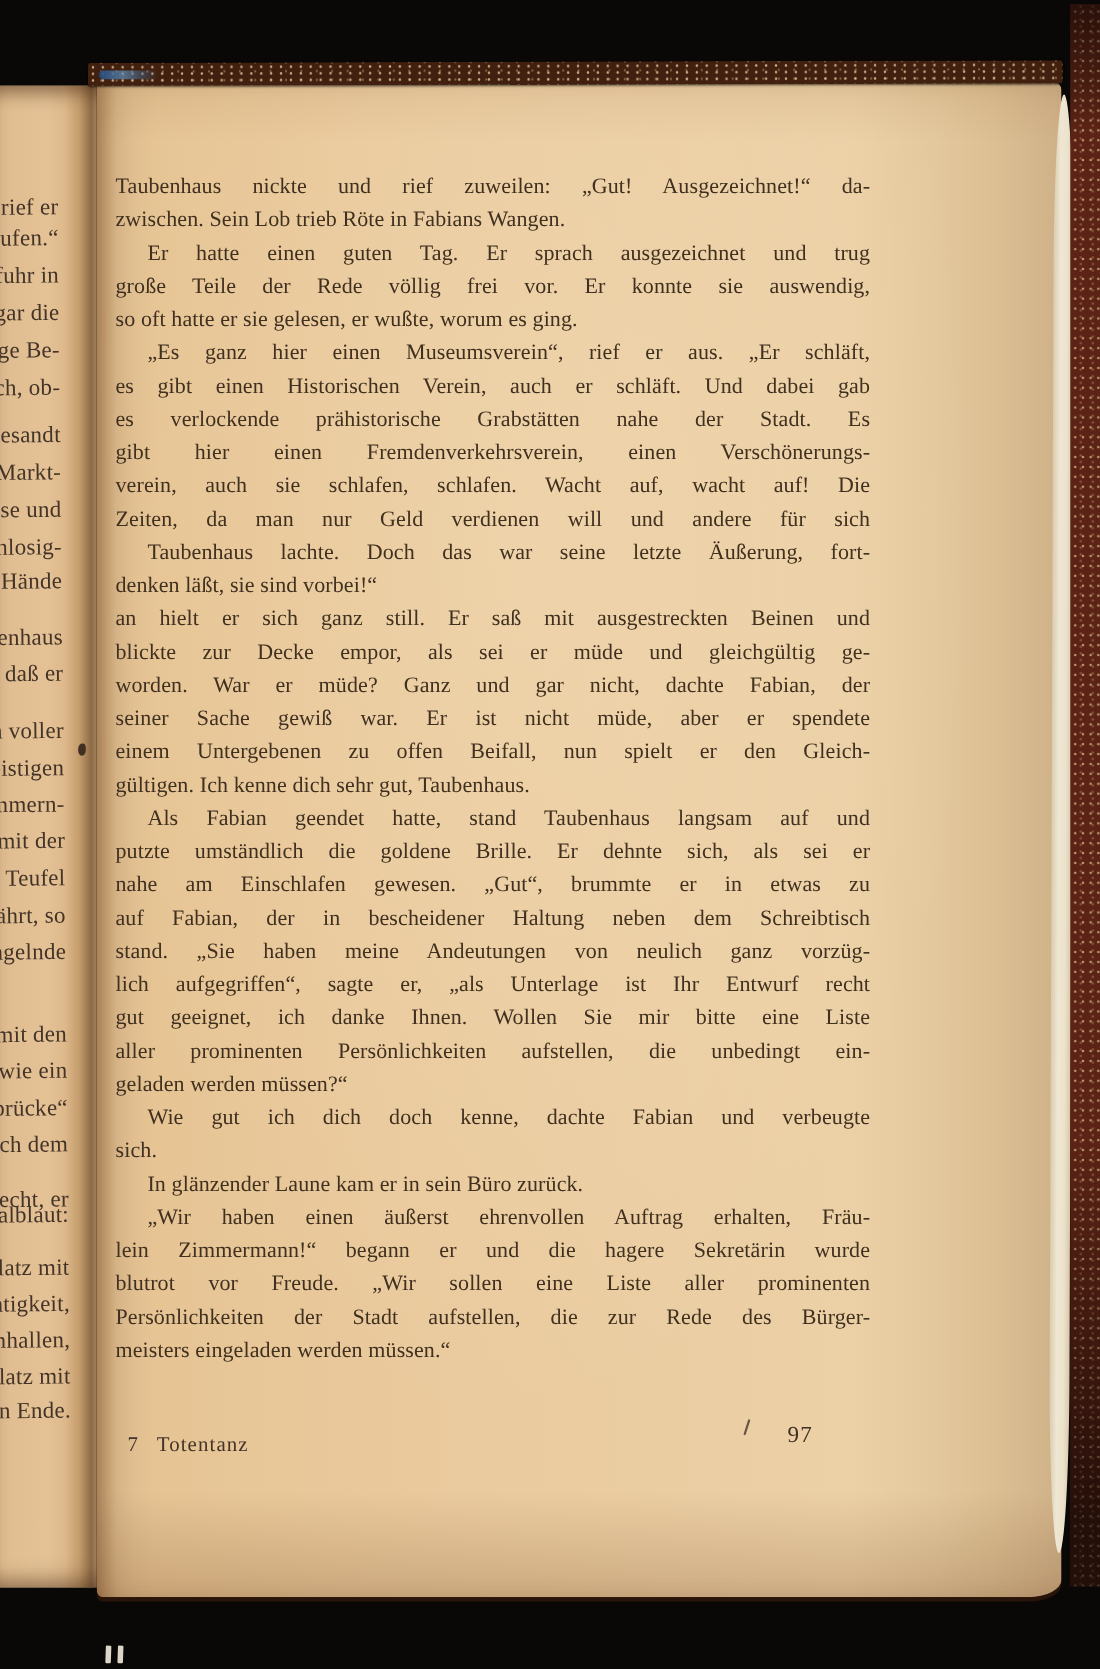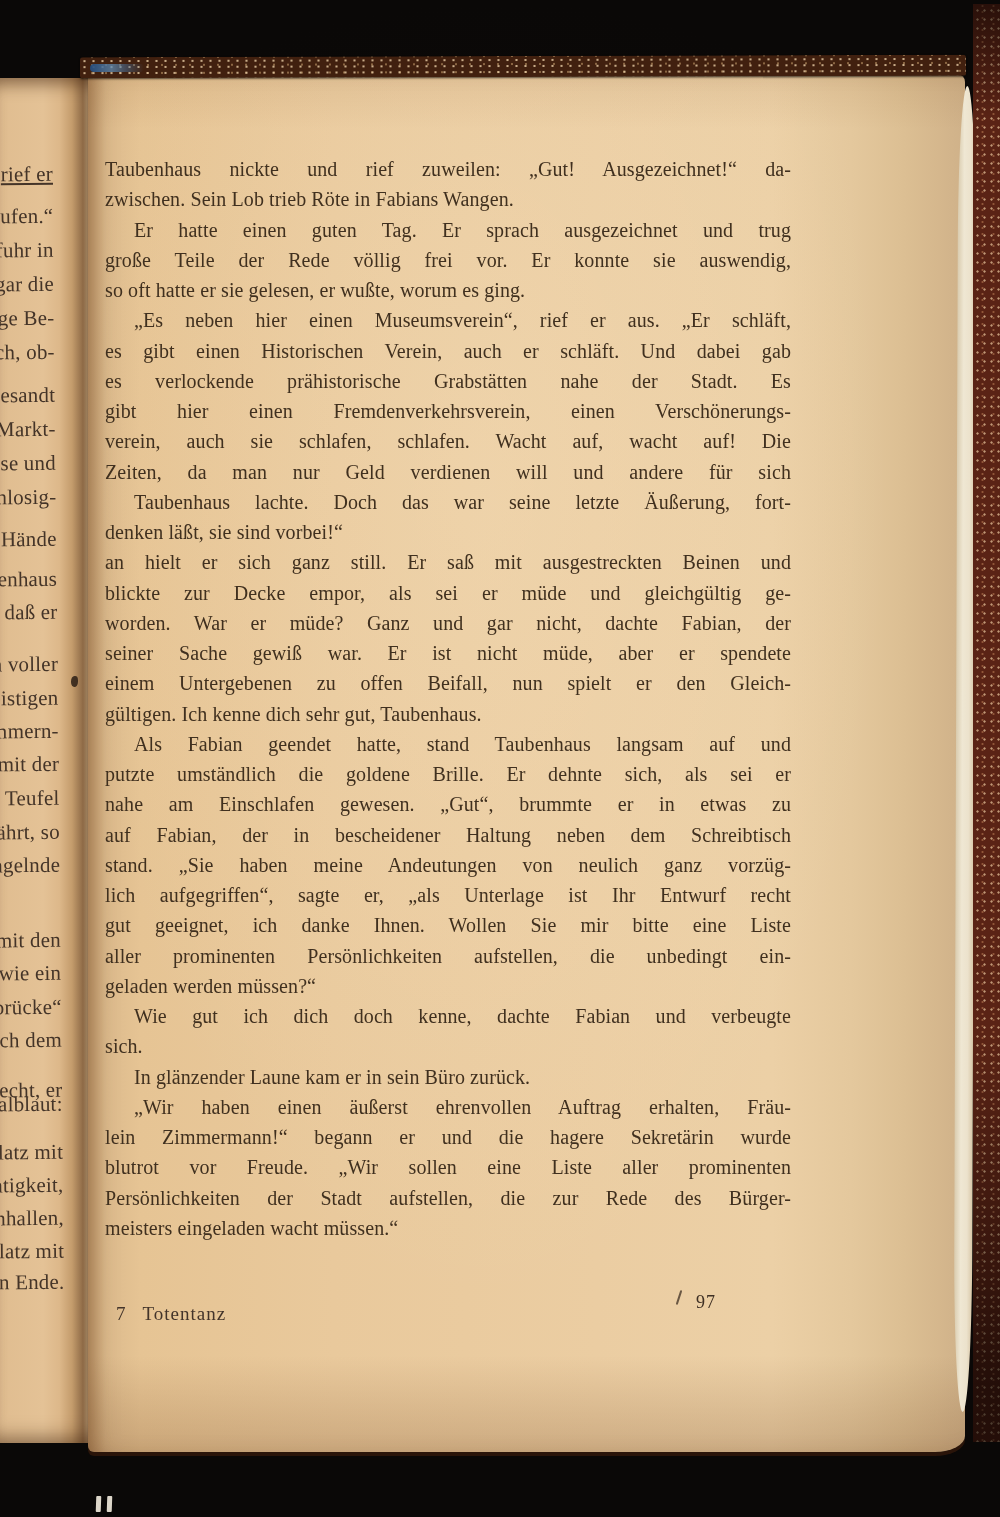--- a/index.html
+++ b/index.html
@@ -64,21 +64,21 @@
      font-size:20px;line-height:30.25px;color:#40301f;letter-spacing:.1px;}
   .line{height:30.25px;text-align:justify;text-align-last:justify;
      white-space:nowrap;}
   .line.last{text-align-last:left;}
   .line.ind{padding-left:29px;}
 
   
   .footer-sig{position:absolute;left:116px;top:1303px;font-size:19px;
      color:#43342a;letter-spacing:1px;}
   .footer-sig .num{margin-right:16px;}
-  .page-number{position:absolute;left:696px;top:1292px;font-size:18px;
+  .page-number{position:absolute;left:716px;top:1292px;font-size:21px;
      color:#3f3024;letter-spacing:1px;}
   .diagonal-mark{position:absolute;left:678px;top:1290px;width:2px;height:15px;
      background:#4a392a;transform:rotate(18deg);opacity:.8;border-radius:1px;}
 
   
   .blue-smudge{position:absolute;left:90px;top:64px;width:54px;height:8px;
      border-radius:4px;
      background:linear-gradient(90deg,rgba(35,75,125,.95),rgba(95,140,180,.75) 40%,
         rgba(70,110,150,.5) 68%,rgba(70,110,150,0) 100%);}
   .ink-speck{position:absolute;left:71px;top:676px;width:7px;height:11px;
@@ -87,31 +87,31 @@
   .bottom-marks i{display:block;width:5px;height:16px;background:#dcd6c9;
      border-radius:1px;transform:rotate(2deg);}
 </style>
 </head>
 <body>
 
 <div class="scene">
 
   <div class="left-strip"></div>
   <div class="left-page-fragments">
-      <div class="frag" style="top: 162px; text-decoration: underline;">rief er</div>
+      <div class="frag" style="top: 176px;">rief er</div>
       <div class="frag" style="top: 204px;">aufen.“</div>
       <div class="frag" style="top: 238px;">fuhr in</div>
       <div class="frag" style="top: 272px;">gar die</div>
       <div class="frag" style="top: 306px;">ige Be-</div>
       <div class="frag" style="top: 340px;">ch, ob-</div>
       <div class="frag" style="top: 383px;">gesandt</div>
       <div class="frag" style="top: 417px;">Markt-</div>
       <div class="frag" style="top: 451px;">nse und</div>
       <div class="frag" style="top: 485px;">enlosig-</div>
-      <div class="frag" style="top: 527px;">Hände</div>
+      <div class="frag" style="top: 516px;">Hände</div>
       <div class="frag" style="top: 567px;">benhaus</div>
       <div class="frag" style="top: 600px;">, daß er</div>
       <div class="frag" style="top: 652px;">n voller</div>
       <div class="frag" style="top: 686px;">geistigen</div>
       <div class="frag" style="top: 719px;">mmern-</div>
       <div class="frag" style="top: 752px;">mit der</div>
       <div class="frag" style="top: 786px;">Teufel</div>
       <div class="frag" style="top: 820px;">ährt, so</div>
       <div class="frag" style="top: 853px;">ingelnde</div>
       <div class="frag" style="top: 928px;">mit den</div>
@@ -134,21 +134,21 @@
 
   <div class="blue-smudge"></div>
   <div class="ink-speck"></div>
 
   <div class="page-text">
       <div class="line">Taubenhaus nickte und rief zuweilen: „Gut! Ausgezeichnet!“ da-</div>
       <div class="line last">zwischen. Sein Lob trieb Röte in Fabians Wangen.</div>
       <div class="line ind">Er hatte einen guten Tag. Er sprach ausgezeichnet und trug</div>
       <div class="line">große Teile der Rede völlig frei vor. Er konnte sie auswendig,</div>
       <div class="line last">so oft hatte er sie gelesen, er wußte, worum es ging.</div>
-      <div class="line ind">„Es neben hier einen Museumsverein“, rief er aus. „Er schläft,</div>
+      <div class="line ind">„Es ganz hier einen Museumsverein“, rief er aus. „Er schläft,</div>
       <div class="line">es gibt einen Historischen Verein, auch er schläft. Und dabei gab</div>
       <div class="line">es verlockende prähistorische Grabstätten nahe der Stadt. Es</div>
       <div class="line">gibt hier einen Fremdenverkehrsverein, einen Verschönerungs-</div>
       <div class="line">verein, auch sie schlafen, schlafen. Wacht auf, wacht auf! Die</div>
       <div class="line">Zeiten, da man nur Geld verdienen will und andere für sich</div>
       <div class="line ind">Taubenhaus lachte. Doch das war seine letzte Äußerung, fort-</div>
       <div class="line last">denken läßt, sie sind vorbei!“</div>
       <div class="line">an hielt er sich ganz still. Er saß mit ausgestreckten Beinen und</div>
       <div class="line">blickte zur Decke empor, als sei er müde und gleichgültig ge-</div>
       <div class="line">worden. War er müde? Ganz und gar nicht, dachte Fabian, der</div>
@@ -164,21 +164,21 @@
       <div class="line">gut geeignet, ich danke Ihnen. Wollen Sie mir bitte eine Liste</div>
       <div class="line">aller prominenten Persönlichkeiten aufstellen, die unbedingt ein-</div>
       <div class="line last">geladen werden müssen?“</div>
       <div class="line ind">Wie gut ich dich doch kenne, dachte Fabian und verbeugte</div>
       <div class="line last">sich.</div>
       <div class="line last ind">In glänzender Laune kam er in sein Büro zurück.</div>
       <div class="line ind">„Wir haben einen äußerst ehrenvollen Auftrag erhalten, Fräu-</div>
       <div class="line">lein Zimmermann!“ begann er und die hagere Sekretärin wurde</div>
       <div class="line">blutrot vor Freude. „Wir sollen eine Liste aller prominenten</div>
       <div class="line">Persönlichkeiten der Stadt aufstellen, die zur Rede des Bürger-</div>
-      <div class="line last">meisters eingeladen wacht müssen.“</div>
+      <div class="line last">meisters eingeladen werden müssen.“</div>
     </div>
 
   <div class="footer-sig">
     <span class="num">7</span><span>Totentanz</span>
   </div>
   <div class="diagonal-mark"></div>
   <div class="page-number">97</div>
 
   <div class="bottom-marks">
     <i></i>

